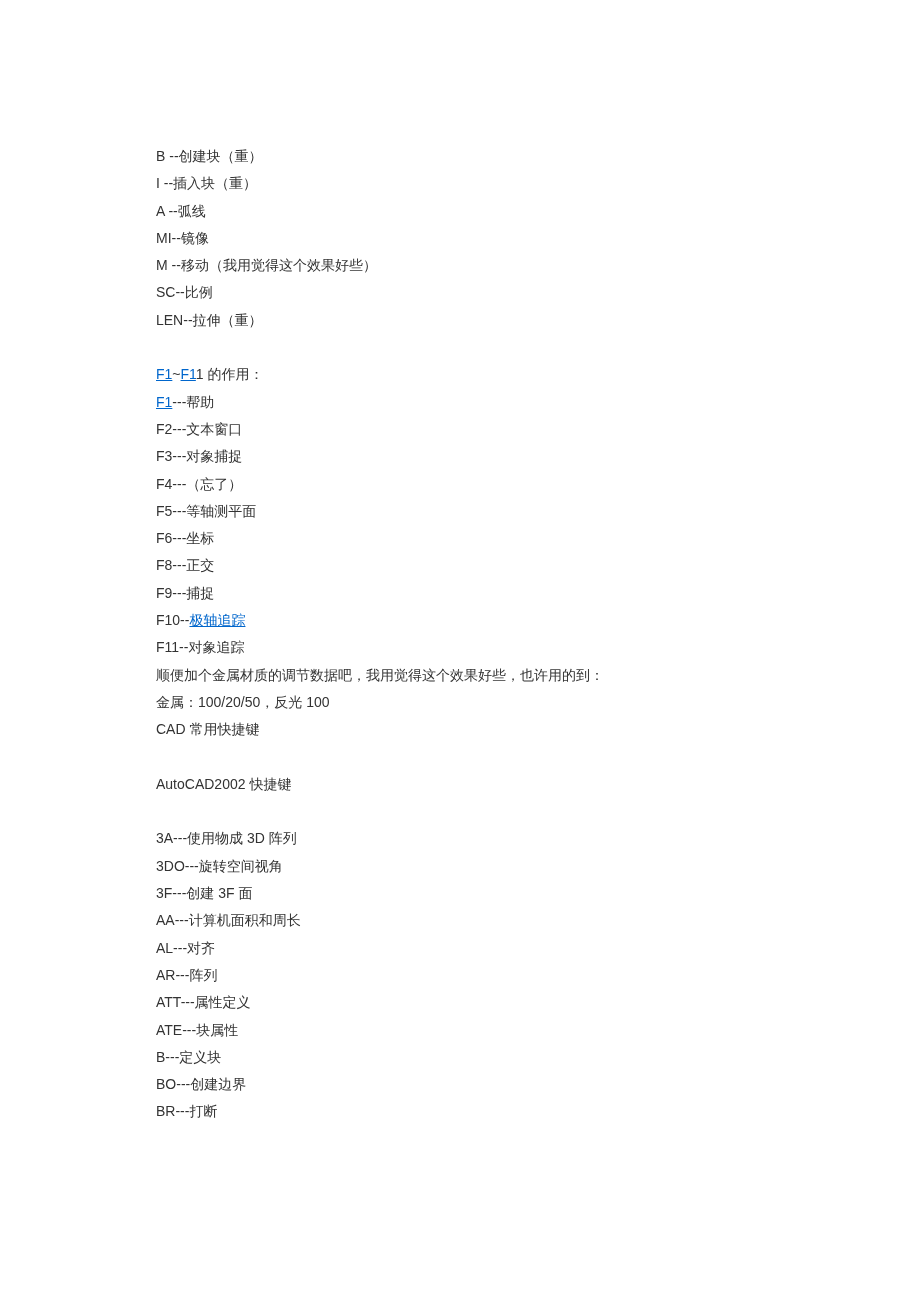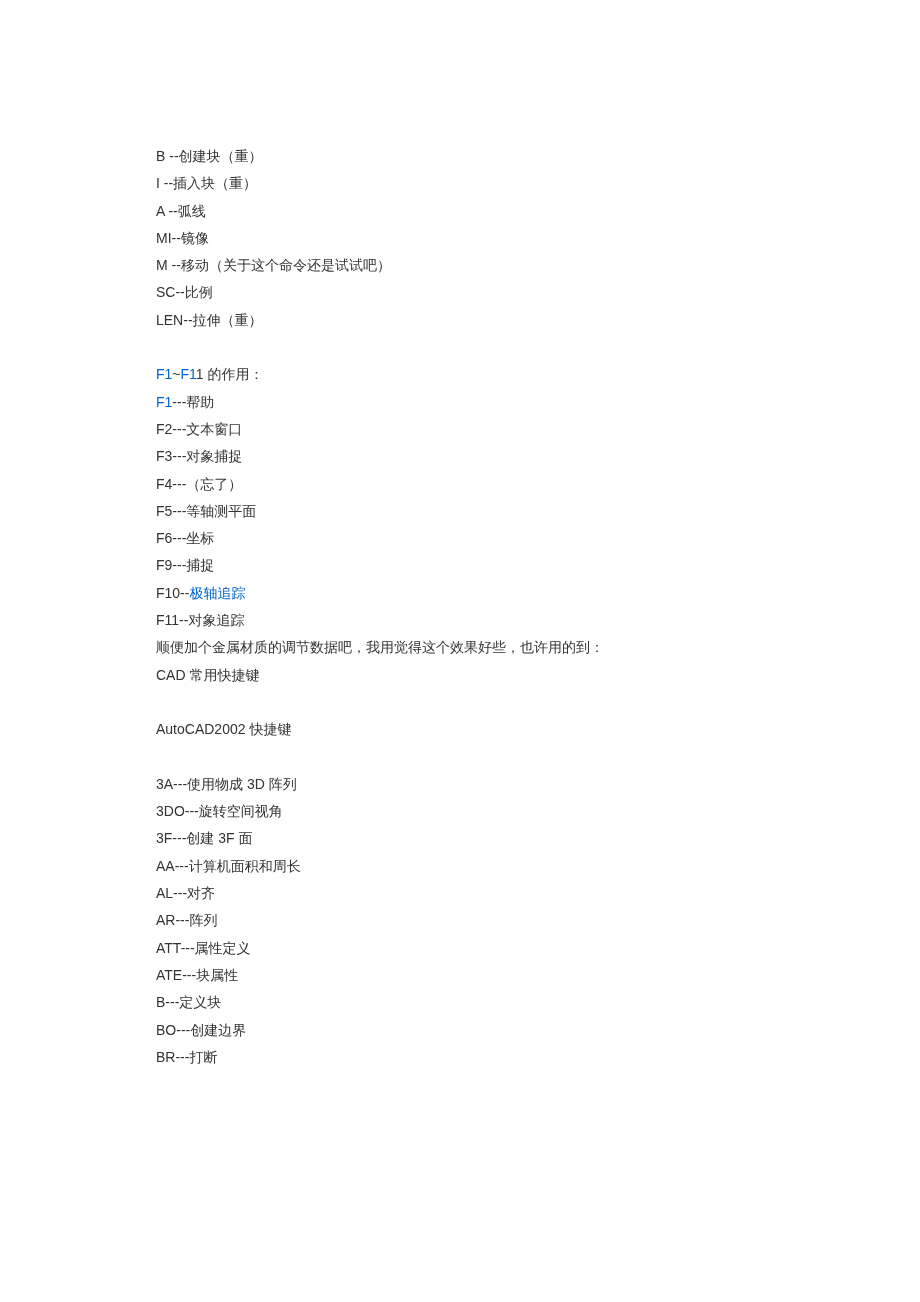--- a/index.html
+++ b/index.html
@@ -16,53 +16,56 @@
     min-height: 1302px;
     padding: 115px 0 0 156px;
     box-sizing: border-box;
     margin-top: 28px;
   }
   .line {
     white-space: pre-wrap;
   }
   .link {
     color: #0066cc;
+    text-decoration: underline;
   }
   .blank {
     height: 27.3px;
   }
 </style>
 </head>
 <body>
 
 <div class="page">
 
   <div class="line">B --创建块（重）</div>
   <div class="line">I --插入块（重）</div>
   <div class="line">A --弧线</div>
   <div class="line">MI--镜像</div>
-  <div class="line">M --移动（关于这个命令还是试试吧）</div>
+  <div class="line">M --移动（我用觉得这个效果好些）</div>
   <div class="line">SC--比例</div>
   <div class="line">LEN--拉伸（重）</div>
 
   <div class="blank"></div>
 
   <div class="line"><span class="link">F1</span><span>~</span><span class="link">F1</span><span>1 的作用：</span></div>
 
   <div class="line"><span class="link">F1</span><span>---帮助</span></div>
   <div class="line">F2---文本窗口</div>
   <div class="line">F3---对象捕捉</div>
   <div class="line">F4---（忘了）</div>
   <div class="line">F5---等轴测平面</div>
   <div class="line">F6---坐标</div>
+  <div class="line">F8---正交</div>
   <div class="line">F9---捕捉</div>
   <div class="line"><span>F10--</span><span class="link">极轴追踪</span></div>
   <div class="line">F11--对象追踪</div>
 
   <div class="line">顺便加个金属材质的调节数据吧，我用觉得这个效果好些，也许用的到：</div>
+  <div class="line">金属：100/20/50，反光 100</div>
   <div class="line">CAD 常用快捷键</div>
 
   <div class="blank"></div>
 
   <div class="line">AutoCAD2002 快捷键</div>
 
   <div class="blank"></div>
 
   <div class="line">3A---使用物成 3D 阵列</div>
   <div class="line">3DO---旋转空间视角</div>

